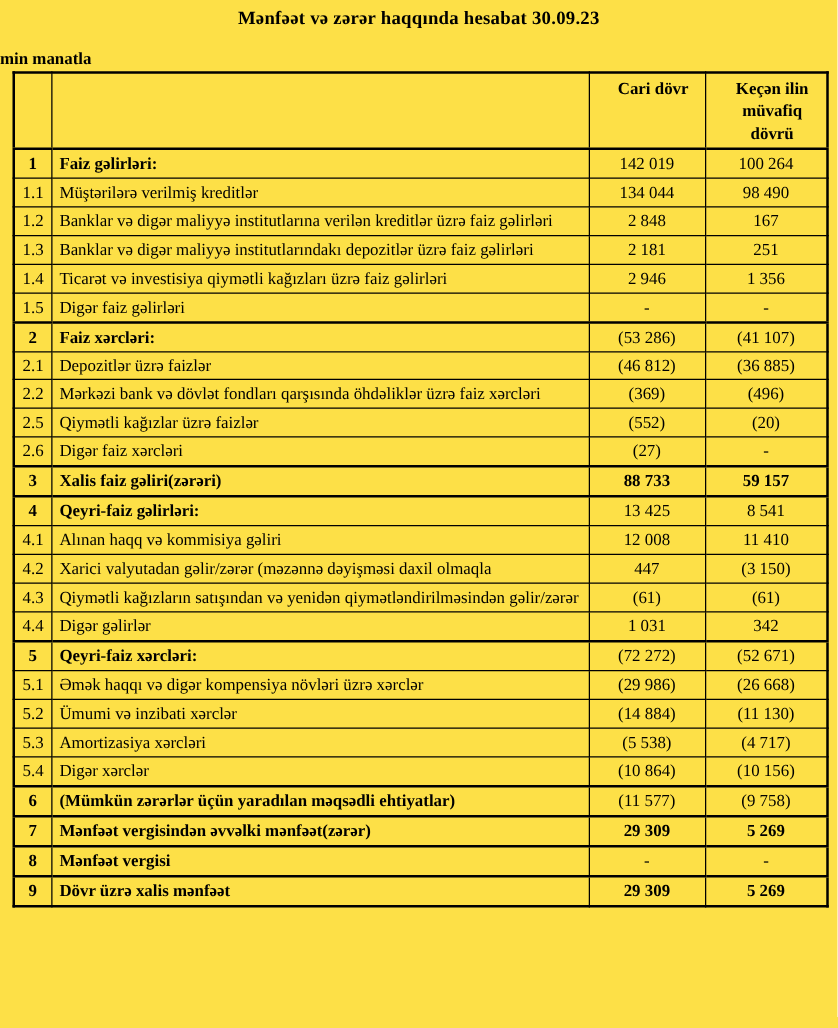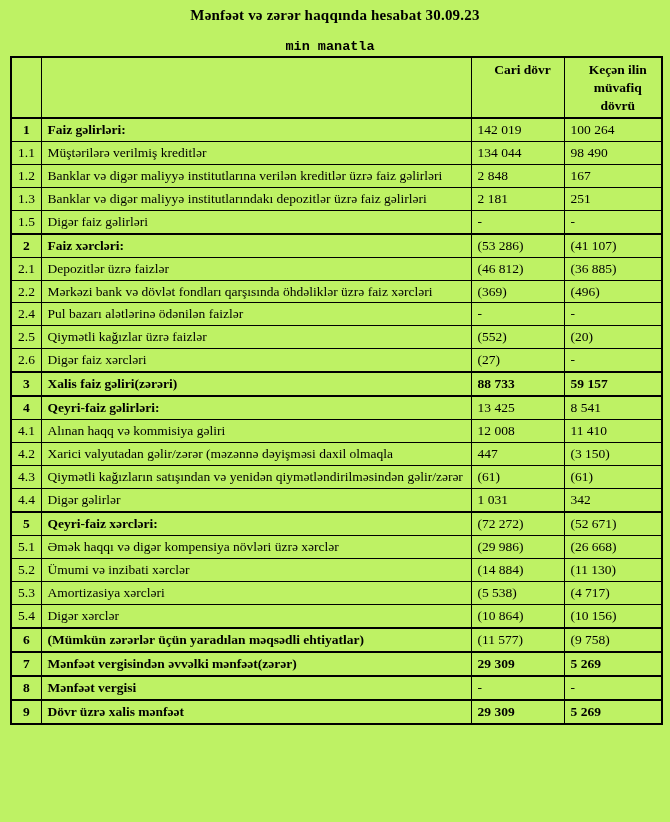--- a/index.html
+++ b/index.html
@@ -5,37 +5,36 @@
   html, body {
     margin: 0;
     padding: 0;
     background: #ffffff;
     color: #000000;
     font-family: "Liberation Serif", "DejaVu Serif", serif;
   }
   .page {
     width: 670px;
     height: 822px;
-    background: #bef264;
+    background: #fde047;
     box-sizing: border-box;
     overflow: hidden;
   }
   .report-title {
     text-align: center;
     font-weight: bold;
     font-size: 15px;
     padding-top: 7px;
     letter-spacing: 0.2px;
   }
   .unit-note {
-    text-align: center;
+    text-align: left;
     font-weight: bold;
     font-size: 13.5px;
     margin: 15px 10px 2px 0;
-    font-family: Liberation Mono, monospace;
   }
   table.report {
     border-collapse: collapse;
     table-layout: fixed;
     margin-left: 10px;
     width: 651px;
     border: 2px solid #000;
   }
   col.c-num   { width: 30px; }
   col.c-label { width: 430px; }
@@ -52,21 +51,21 @@
   table.report thead th {
     font-weight: bold;
     text-align: center;
     height: 52px;
     border-bottom: 2px solid #000;
     padding-top: 3px;
     padding-left: 16px;
   }
   td.num { text-align: center; padding-left: 2px; padding-right: 2px; }
   td.label { text-align: left; }
-  td.val { text-align: left; }
+  td.val { text-align: center; }
   tr.section td { border-top: 2px solid #000; }
   tr.section td.num, tr.section td.label { font-weight: bold; }
   tr.vbold td.val { font-weight: bold; }
 </style>
 </head>
 <body>
 
 <div class="page">
   <div class="report-title">Mənfəət və zərər haqqında hesabat 30.09.23</div>
 
@@ -106,20 +105,26 @@
           <td class="val">2 848</td>
           <td class="val">167</td>
         </tr>
         <tr>
           <td class="num">1.3</td>
           <td class="label">Banklar və digər maliyyə institutlarındakı depozitlər üzrə faiz gəlirləri</td>
           <td class="val">2 181</td>
           <td class="val">251</td>
         </tr>
         <tr>
+          <td class="num">1.4</td>
+          <td class="label">Ticarət və investisiya qiymətli kağızları üzrə faiz gəlirləri</td>
+          <td class="val">2 946</td>
+          <td class="val">1 356</td>
+        </tr>
+        <tr>
           <td class="num">1.5</td>
           <td class="label">Digər faiz gəlirləri</td>
           <td class="val">-</td>
           <td class="val">-</td>
         </tr>
         <tr class="section">
           <td class="num">2</td>
           <td class="label">Faiz xərcləri:</td>
           <td class="val">(53 286)</td>
           <td class="val">(41 107)</td>
@@ -128,26 +133,20 @@
           <td class="num">2.1</td>
           <td class="label">Depozitlər üzrə faizlər</td>
           <td class="val">(46 812)</td>
           <td class="val">(36 885)</td>
         </tr>
         <tr>
           <td class="num">2.2</td>
           <td class="label">Mərkəzi bank və dövlət fondları qarşısında öhdəliklər üzrə faiz xərcləri</td>
           <td class="val">(369)</td>
           <td class="val">(496)</td>
-        </tr>
-        <tr>
-          <td class="num">2.4</td>
-          <td class="label">Pul bazarı alətlərinə ödənilən faizlər</td>
-          <td class="val">-</td>
-          <td class="val">-</td>
         </tr>
         <tr>
           <td class="num">2.5</td>
           <td class="label">Qiymətli kağızlar üzrə faizlər</td>
           <td class="val">(552)</td>
           <td class="val">(20)</td>
         </tr>
         <tr>
           <td class="num">2.6</td>
           <td class="label">Digər faiz xərcləri</td>

